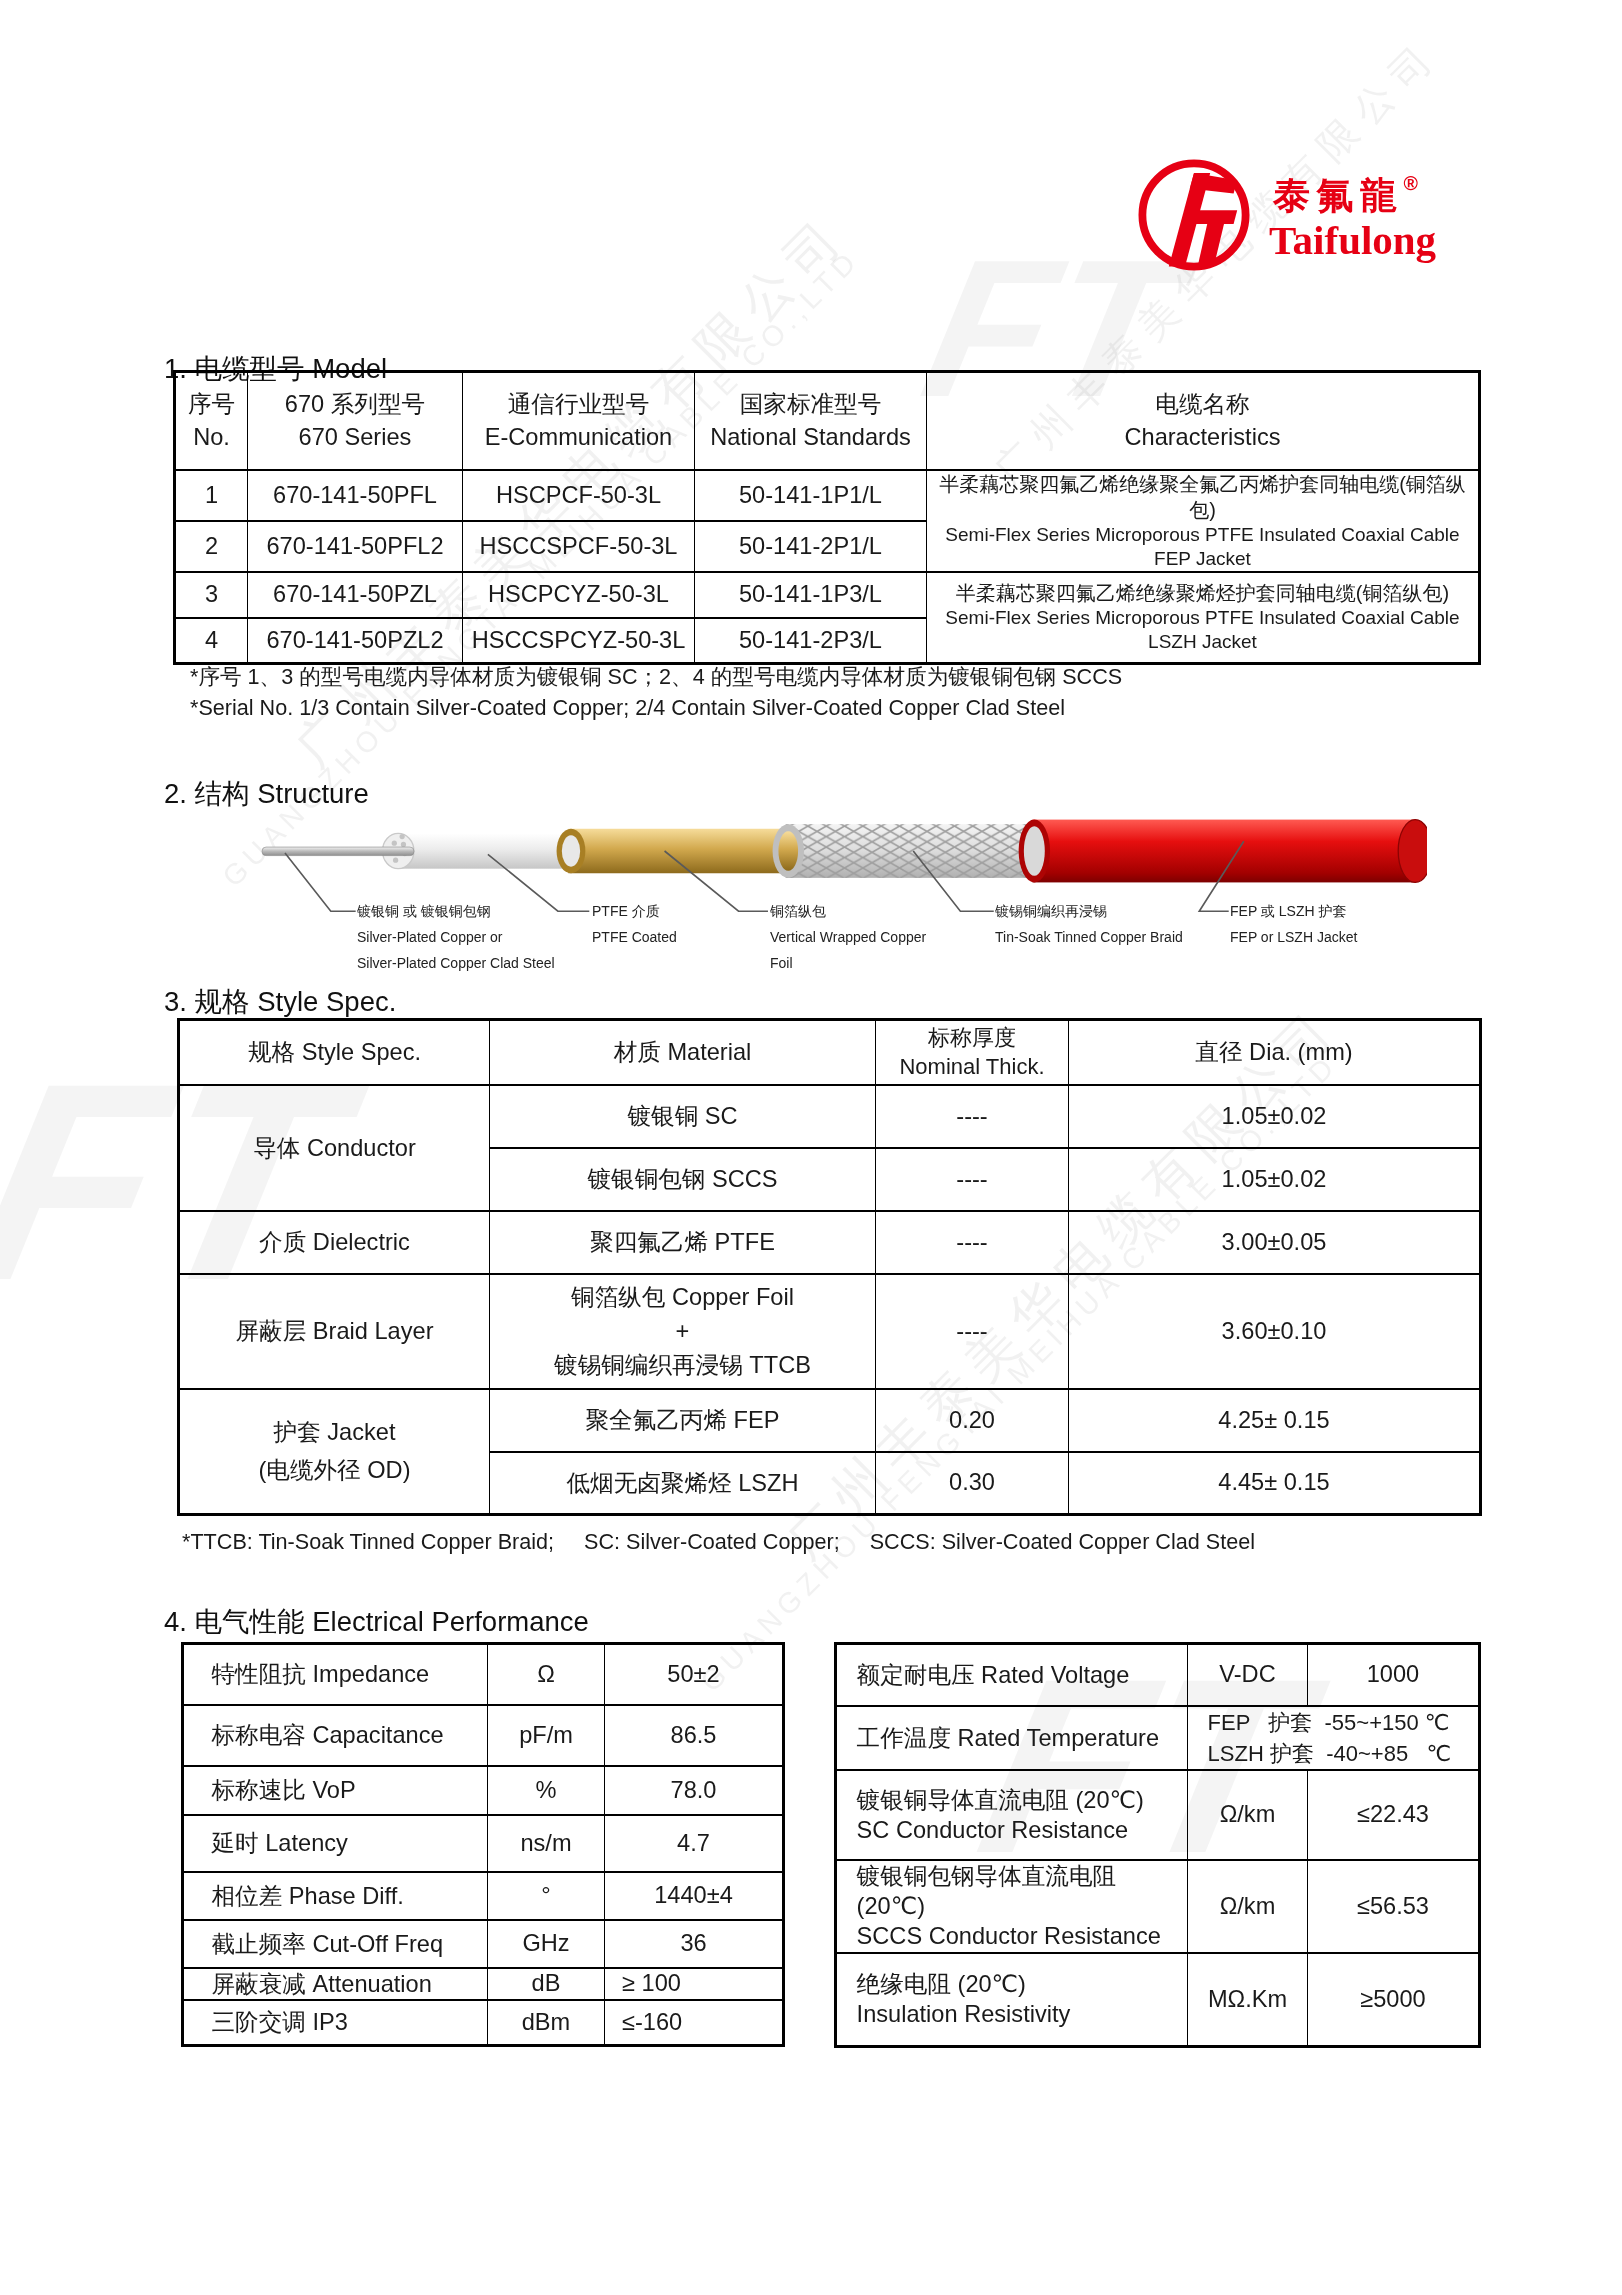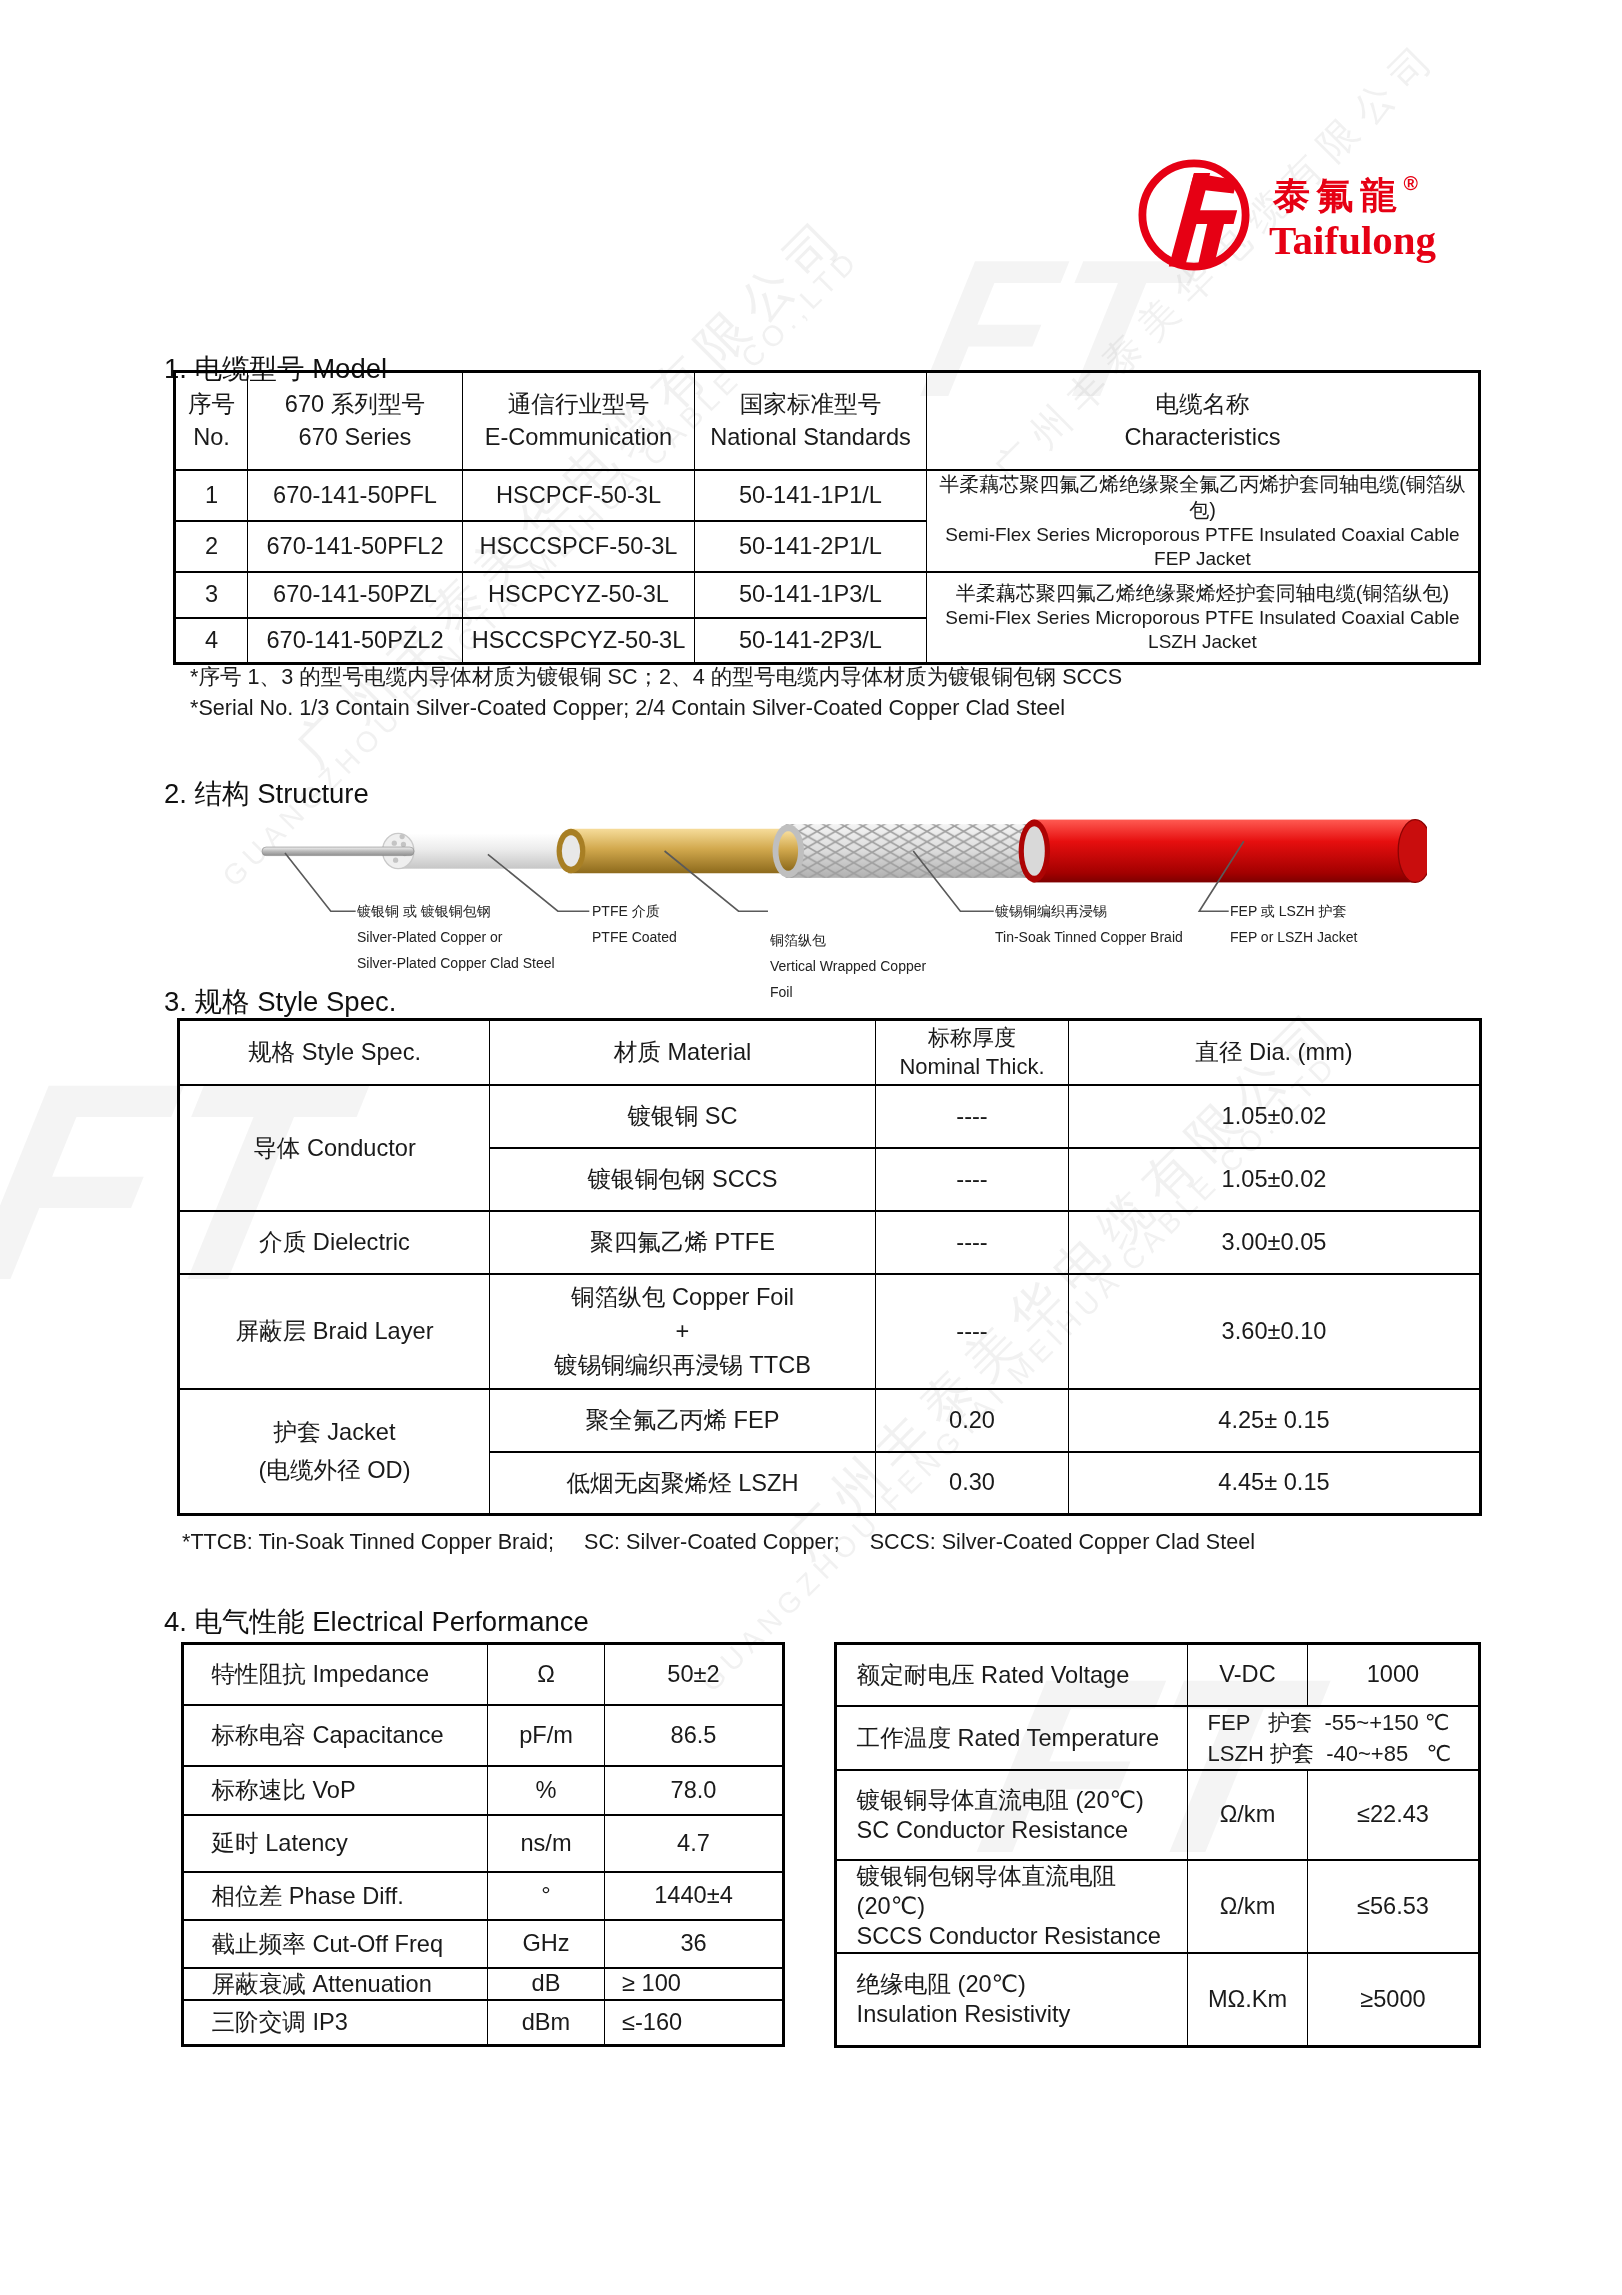--- a/index.html
+++ b/index.html
@@ -230,21 +230,21 @@
 
   <div class="slabel" style="left:357px;">
     <div class="cn">镀银铜 或 镀银铜包钢</div>
     <div class="en">Silver-Plated Copper or</div>
     <div class="en">Silver-Plated Copper Clad Steel</div>
   </div>
   <div class="slabel" style="left:592px;">
     <div class="cn">PTFE 介质</div>
     <div class="en">PTFE Coated</div>
   </div>
-  <div class="slabel" style="left:770px;margin-top:29px;">
+  <div class="slabel" style="left:770px;">
     <div class="cn">铜箔纵包</div>
     <div class="en">Vertical Wrapped Copper</div>
     <div class="en">Foil</div>
   </div>
   <div class="slabel" style="left:995px;">
     <div class="cn">镀锡铜编织再浸锡</div>
     <div class="en">Tin-Soak Tinned Copper Braid</div>
   </div>
   <div class="slabel" style="left:1230px;">
     <div class="cn">FEP 或 LSZH 护套</div>

